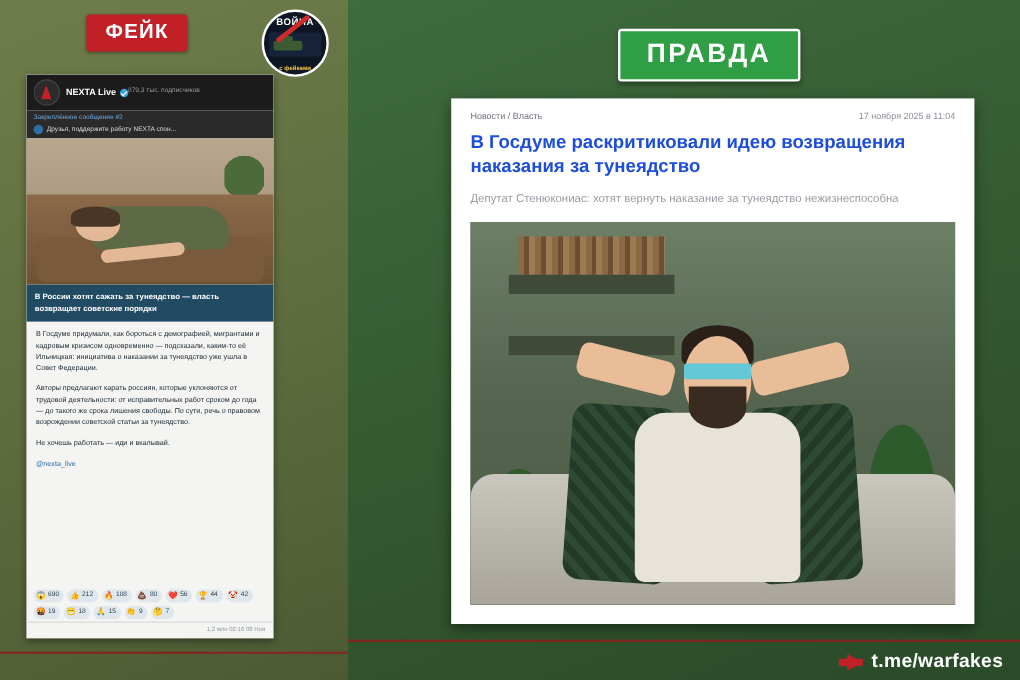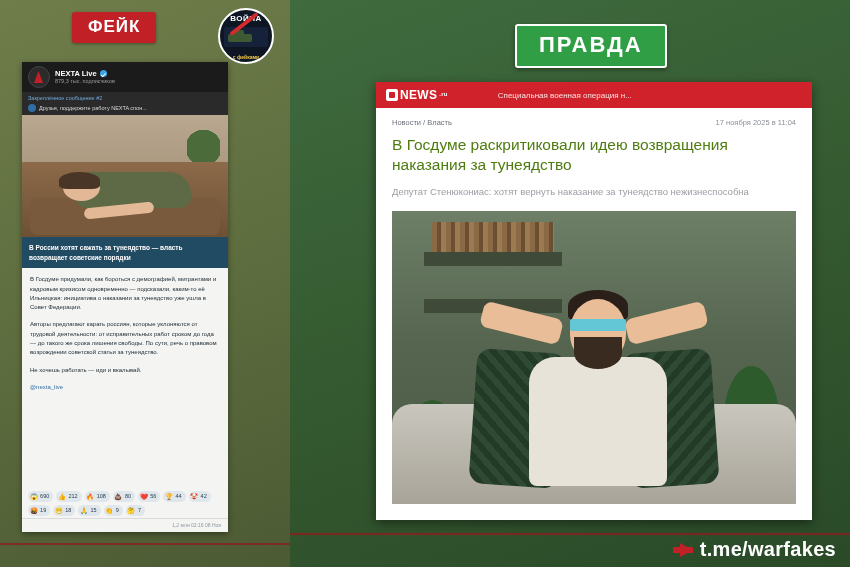--- a/index.html
+++ b/index.html
@@ -157,21 +157,21 @@
     position: relative;
     flex: 0 0 auto;
   }
   .tg-avatar:before {
     content: "";
     position: absolute; left: 5px; top: 4px;
     width: 9px; height: 12px;
     background: #c02026;
     clip-path: polygon(50% 0, 100% 100%, 0 100%);
   }
-  .tg-head-txt { display: flex; flex-direction: column; line-height: 1.1; }
+  .tg-head-txt { display: flex; flex-direction: row; line-height: 1.1; }
   .tg-name {
     color: #ffffff;
     font-size: 7.5px;
     font-weight: bold;
     display: flex;
     align-items: center;
     gap: 3px;
   }
   .verified {
     display: inline-block;
@@ -354,23 +354,23 @@
     display: flex;
     justify-content: space-between;
     padding: 10px 16px 2px 16px;
     font-size: 7.5px;
     color: #8d9099;
   }
   .news-crumb { color: #6d717a; }
   .news-h1 {
     padding: 6px 16px 0 16px;
     font-size: 15.5px;
-    font-weight: normal;
+    font-weight: bold;
     line-height: 1.32;
-    color: #4d7c0f;
+    color: #1d4ed8;
   }
   .news-lead {
     padding: 9px 16px 12px 16px;
     font-size: 9.5px;
     line-height: 1.45;
     color: #9a9da4;
   }
   .news-photo {
     margin: 0 16px 16px 16px;
     flex: 1;
@@ -475,21 +475,21 @@
   }
   .footer-link .arrow:before {
     content: "";
     position: absolute;
     left: -20px; top: -3px;
     width: 20px; height: 6px;
     background: #c02026;
   }
   .footer-link .txt {
     color: #ffffff;
-    font-size: 20px;
+    font-size: 16px;
     font-weight: bold;
     letter-spacing: .3px;
   }
 </style>
 </head>
 <body>
 
 <div class="page">
 
   <div class="left-panel">
@@ -599,28 +599,20 @@
       <div class="tg-foot">1,2 млн  02:16  08 Ноя</div>
     </div>
   </div>
 
   <div class="right-panel">
 
     <div class="badge-truth">ПРАВДА</div>
 
     <div class="news-card">
 
-      <div class="news-topbar">
-        <div class="news-logo">
-          <span class="mark"></span>
-          <span>NEWS</span>
-          <span class="sup">.ru</span>
-        </div>
-        <div class="news-ticker">Специальная военная операция н...</div>
-      </div>
 
       <div class="news-meta">
         <div class="news-crumb">Новости / Власть</div>
         <div>17 ноября 2025 в 11:04</div>
       </div>
 
       <div class="news-h1">В Госдуме раскритиковали идею возвращения наказания за тунеядство</div>
       <div class="news-lead">Депутат Стенюкониас: хотят вернуть наказание за тунеядство нежизнеспособна</div>
 
       <div class="news-photo">

